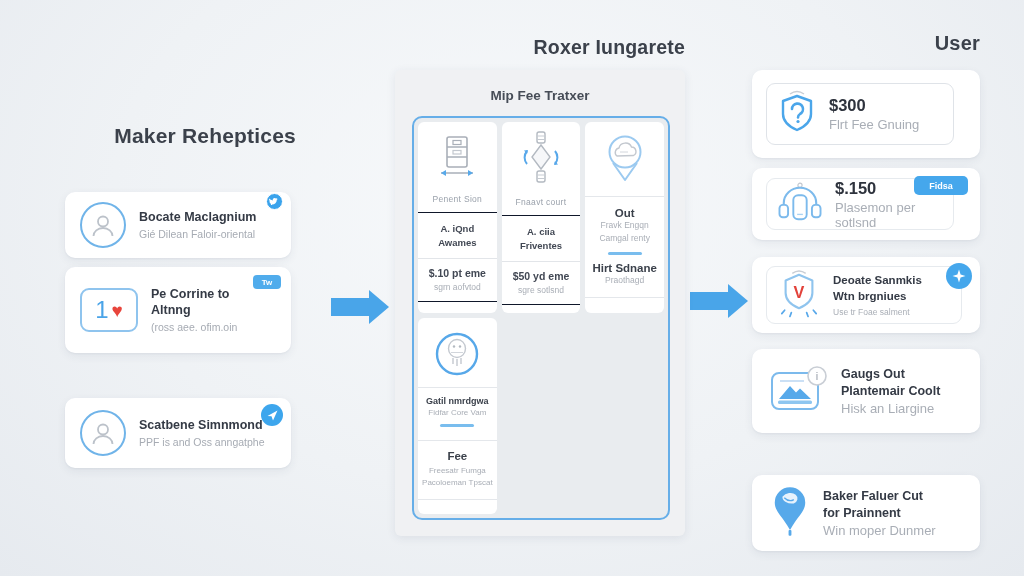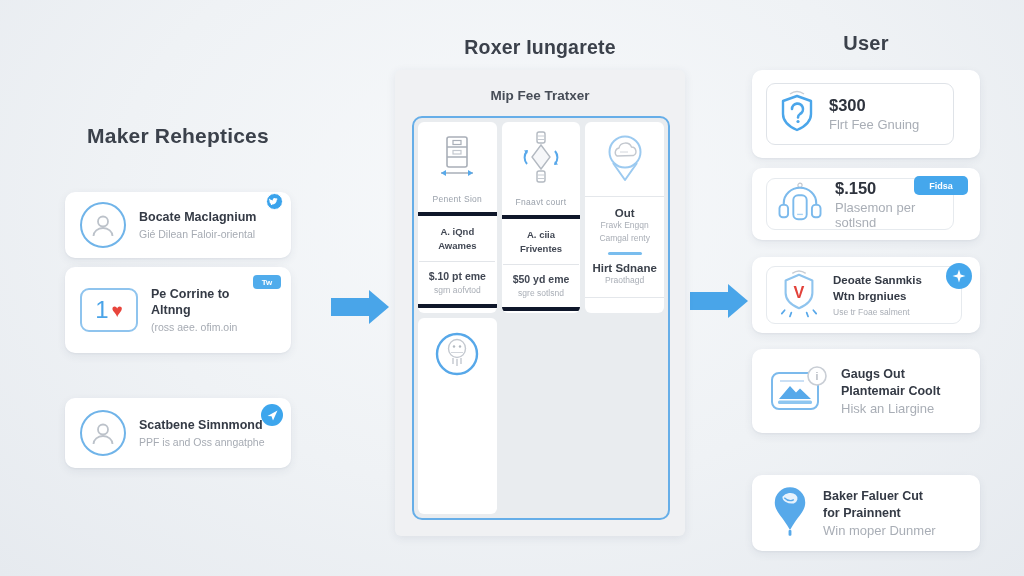--- a/index.html
+++ b/index.html
@@ -7,21 +7,21 @@
   body {
     font-family:"Liberation Sans", sans-serif;
     background: radial-gradient(ellipse at 50% 35%, #f7f9fb 0%, #eff2f5 55%, #e6eaef 100%);
     position:relative; color:#353b46;
   }
   .abs { position:absolute; }
   .card {
     position:absolute; background:#fff; border-radius:10px;
     box-shadow:0 3px 10px rgba(40,60,90,.07), 0 1px 2px rgba(40,60,90,.05);
   }
-  .col-title { font-weight:700; color:#3b414b; text-align:center; letter-spacing:.2px; }
+  .col-title { font-weight:700; color:#3b414b; text-align:right; letter-spacing:.2px; }
 
   
   .l-title { left:60px; top:124px; width:236px; font-size:21px; }
   .lrow { display:flex; align-items:center; height:100%; padding-left:15px; gap:13px; }
   .icn-circle {
     width:46px; height:46px; border:2.5px solid #70b4e9; border-radius:50%;
     display:flex; align-items:center; justify-content:center; flex:none; background:#fff;
   }
   .one-heart {
     width:58px; height:44px; border:2px solid #8fc4ee; border-radius:9px; flex:none;
@@ -59,21 +59,21 @@
               font-size:13.5px; font-weight:700; color:#474d57; }
   .mid-box {
     position:absolute; left:17px; top:46px; width:258px; height:404px;
     border:2px solid #66aee8; border-radius:10px; background:#e9ecef; padding:4px;
     display:grid; grid-template-columns:1fr 1fr 1fr; grid-template-rows:1fr 1.03fr; gap:5px;
   }
   .quad { background:#fff; border-radius:6px; display:flex; flex-direction:column;
           align-items:center; text-align:center; overflow:hidden; }
   .q-label { margin-top:9px; font-size:8.5px; color:#9aa1ab; letter-spacing:.3px; }
   .mini {
-    margin-top:8px; width:106px; border:4px solid #0f172a; border-radius:9px;
+    margin-top:8px; width:106px; border:1px solid #0f172a; border-radius:9px;
     padding:9px 4px; background:#fff;
   }
   .mini .b { font-size:9.5px; font-weight:700; color:#424854; line-height:1.45; }
   .mini .hr { height:1px; background:#e2e5e9; margin:8px 7px; }
   .mini .price { font-size:10.5px; font-weight:700; color:#424854; }
   .mini .psub  { font-size:8.5px; color:#a9aeb6; margin-top:3px; }
   .bl-card { margin-top:4px; width:110px; border:1px solid #e4e7eb; border-radius:9px;
              padding:10px 4px; background:#fff; }
   .bl-card .t  { font-size:11.5px; font-weight:700; color:#3b414b; }
   .bl-card .g  { font-size:8.5px; color:#a9aeb6; line-height:1.5; }
@@ -252,20 +252,32 @@
       <span style="margin-top:13px;">
         <svg width="46" height="46" viewBox="0 0 46 46">
           <circle cx="23" cy="23" r="20" fill="none" stroke="#57a8e9" stroke-width="2.4"></circle>
           <ellipse cx="23" cy="17.5" rx="8.5" ry="9" fill="none" stroke="#c3c8cf" stroke-width="1.4"></ellipse>
           <circle cx="20" cy="15.5" r="1.2" fill="#b3b9c1"></circle>
             <circle cx="26" cy="15.5" r="1.2" fill="#b3b9c1"></circle>
           <path d="M19,27 v6 M23,28 v7 M27,27 v6" stroke="#c3c8cf" stroke-width="1.4" fill="none"></path>
           <path d="M17,21.5 h12" stroke="#d2d6dc" stroke-width="1"></path>
         </svg>
       </span>
+      <div class="br-card">
+        <div class="br-s1">
+          <div class="t9">Gatil nmrdgwa</div>
+          <div class="g" style="font-size:8px;color:#a9aeb6;margin-top:2px;">Fidfar Core Vam</div>
+          <div class="blue-div"></div>
+        </div>
+        <div class="br-s2">
+          <div style="font-size:11.5px;font-weight:700;color:#3b414b;">Fee</div>
+          <div class="g" style="font-size:8px;color:#a9aeb6;margin-top:3px;line-height:1.5;">Freesatr Fumga</div>
+          <div class="g" style="font-size:8px;color:#a9aeb6;line-height:1.5;">Pacoloeman Tpscat</div>
+        </div>
+      </div>
     </div>
   </div>
 </div>
 
 <div class="abs col-title r-title">User</div>
 
 <div class="card rcard" style="top:70px; height:88px;">
   <div class="inner-box" style="top:13px; width:188px; height:62px;">
     <span>
       <svg width="40" height="46" viewBox="0 0 40 46">

